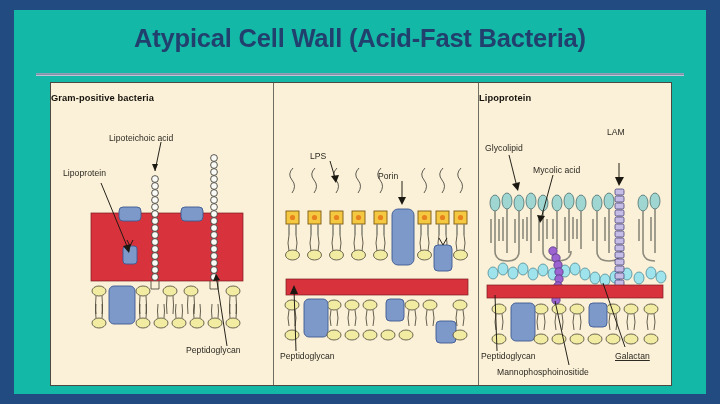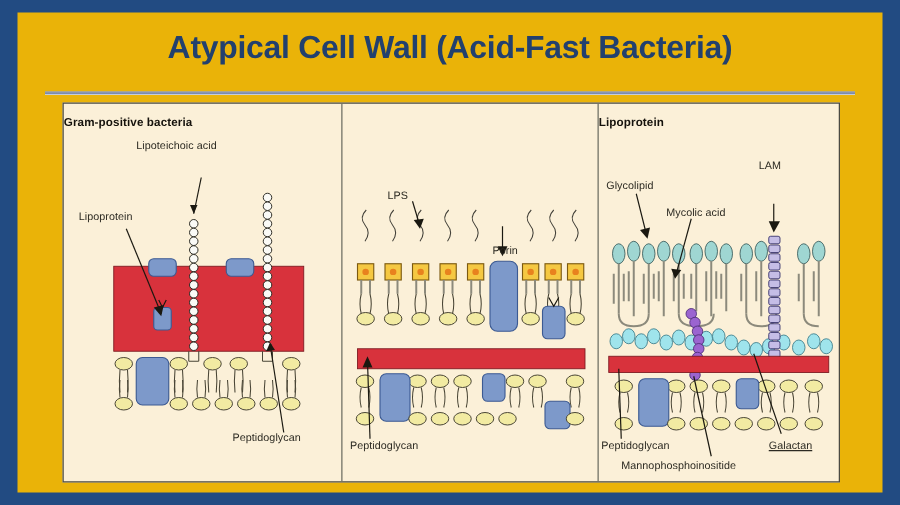--- a/index.html
+++ b/index.html
@@ -11,21 +11,21 @@
   }
   #slide {
     position: relative;
     width: 720px; height: 404px;
     background: #224B82;
   }
   #inner {
     position: absolute;
     left: 14px; top: 10px;
     width: 692px; height: 384px;
-    background: #eab308;
+    background: #14b8a6;
   }
   #title {
     position: absolute;
     left: 0; top: 14px;
     width: 692px;
     text-align: center;
     font-size: 25.5px;
     font-weight: bold;
     color: #22406E;
     letter-spacing: -0.2px;
@@ -171,21 +171,21 @@
           </g>
 
           <path class="ldr" d="M110 59 L104 88"></path>
           <path class="ldr" d="M50 100 L78 168"></path>
           <path class="ldr" d="M176 263 L165 192"></path>
           <polygon fill="#1A1810" points="104,88 101,81 107,81"></polygon>
           <polygon fill="#1A1810" points="78,170 72,163 80,161"></polygon>
           <polygon fill="#1A1810" points="165,191 162,198 169,197"></polygon>
         </svg>
 
-        <div class="lbl" style="left:58px; top:28px;text-align:right;">Lipoteichoic acid</div>
+        <div class="lbl" style="left:58px; top:50px;text-align:right;">Lipoteichoic acid</div>
         <div class="lbl" style="left:12px; top:85px;">Lipoprotein</div>
         <div class="lbl" style="left:135px; top:262px;">Peptidoglycan</div>
       </div>
 
       <div class="panel-div" style="left:222px;"></div>
 
       <div class="panel" style="left:223px; width:204px;">
 
         <svg width="204" height="304">
 
@@ -296,21 +296,21 @@
 
           <path class="ldr" d="M56 78 L62 98"></path>
           <polygon fill="#1A1810" points="62,100 57,93 65,92"></polygon>
           <path class="ldr" d="M128 98 L128 118"></path>
           <polygon fill="#1A1810" points="128,122 124,114 132,114"></polygon>
           <path class="ldr" d="M22 268 L20 206"></path>
           <polygon fill="#1A1810" points="20,202 16,211 24,211"></polygon>
         </svg>
 
         <div class="lbl" style="left:36px; top:68px;">LPS</div>
-        <div class="lbl" style="left:120px; top:88px;margin-top:24px;">Porin</div>
+        <div class="lbl" style="left:104px; top:88px;">Porin</div>
         <div class="lbl" style="left:6px; top:268px;">Peptidoglycan</div>
       </div>
 
       <div class="panel-div" style="left:427px;"></div>
 
       <div class="panel" style="left:428px; width:192px;">
         <div class="ptitle">Lipoprotein</div>
 
         <svg width="192" height="304">
 

